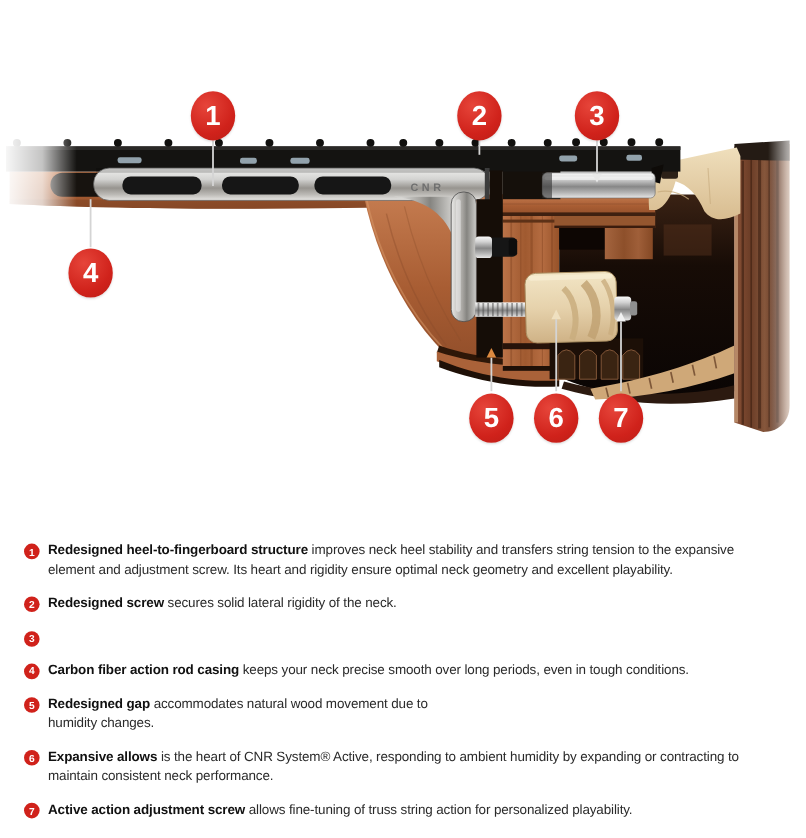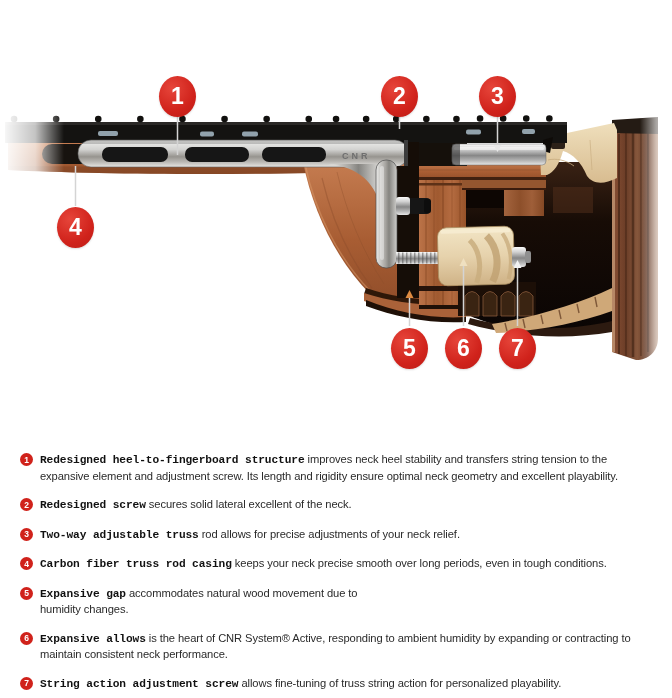--- a/index.html
+++ b/index.html
@@ -18,21 +18,21 @@
   .item{display:flex;align-items:flex-start;gap:7px;margin-bottom:13px;}
   .badge{
     flex:0 0 13px;width:13px;height:13px;border-radius:50%;background:#d0221b;
     color:#fff;font-size:8.5px;font-weight:bold;display:flex;align-items:center;
     justify-content:center;margin-top:1px;
   }
   .item p{
     margin:0;font-size:11.2px;line-height:15.5px;letter-spacing:-0.1px;
     color:#2a2a2a;max-width:606px;
   }
-  .item p b{color:#111;font-family:Liberation Mono, monospace;}
+  .item p b{color:#111;}
   .item.narrow p{max-width:360px;}
 </style>
 </head>
 <body>
 
 <div class="stage">
 
   <div class="diagram">
     <svg width="672" height="440" viewBox="0 0 672 440">
       <defs>
@@ -284,41 +284,40 @@
     <div class="balloon" style="left:479px;top:75.5px">3</div>
     <div class="balloon" style="left:57px;top:206.5px">4</div>
     <div class="balloon" style="left:391px;top:327.5px">5</div>
     <div class="balloon" style="left:445px;top:327.5px">6</div>
     <div class="balloon" style="left:499px;top:327.5px">7</div>
   </div>
 
   <div class="legend">
     <div class="item">
       <span class="badge">1</span>
-      <p><b>Redesigned heel-to-fingerboard structure</b><span> improves neck heel stability and transfers string tension to the expansive element and adjustment screw. Its length and rigidity ensure optimal neck geometry and excellent playability.</span></p>
+      <p><b>Redesigned heel-to-fingerboard structure</b><span> improves neck heel stability and transfers string tension to the expansive element and adjustment screw. Its heart and rigidity ensure optimal neck geometry and excellent playability.</span></p>
     </div>
     <div class="item">
       <span class="badge">2</span>
-      <p><b>Redesigned screw</b><span> secures solid lateral excellent of the neck.</span></p>
+      <p><b>Redesigned screw</b><span> secures solid lateral rigidity of the neck.</span></p>
     </div>
     <div class="item">
       <span class="badge">3</span>
-      <p><b>Two-way adjustable truss</b><span> rod allows for precise adjustments of your neck relief.</span></p>
     </div>
     <div class="item">
       <span class="badge">4</span>
-      <p><b>Carbon fiber truss rod casing</b><span> keeps your neck precise smooth over long periods, even in tough conditions.</span></p>
+      <p><b>Carbon fiber action rod casing</b><span> keeps your neck precise smooth over long periods, even in tough conditions.</span></p>
     </div>
     <div class="item narrow">
       <span class="badge">5</span>
-      <p><b>Expansive gap</b><span> accommodates natural wood movement due to humidity changes.</span></p>
+      <p><b>Redesigned gap</b><span> accommodates natural wood movement due to humidity changes.</span></p>
     </div>
     <div class="item">
       <span class="badge">6</span>
       <p><b>Expansive allows</b><span> is the heart of CNR System® Active, responding to ambient humidity by expanding or contracting to maintain consistent neck performance.</span></p>
     </div>
     <div class="item">
       <span class="badge">7</span>
-      <p><b>String action adjustment screw</b><span> allows fine-tuning of truss string action for personalized playability.</span></p>
+      <p><b>Active action adjustment screw</b><span> allows fine-tuning of truss string action for personalized playability.</span></p>
     </div>
   </div>
 
 </div>
 
 </body></html>

